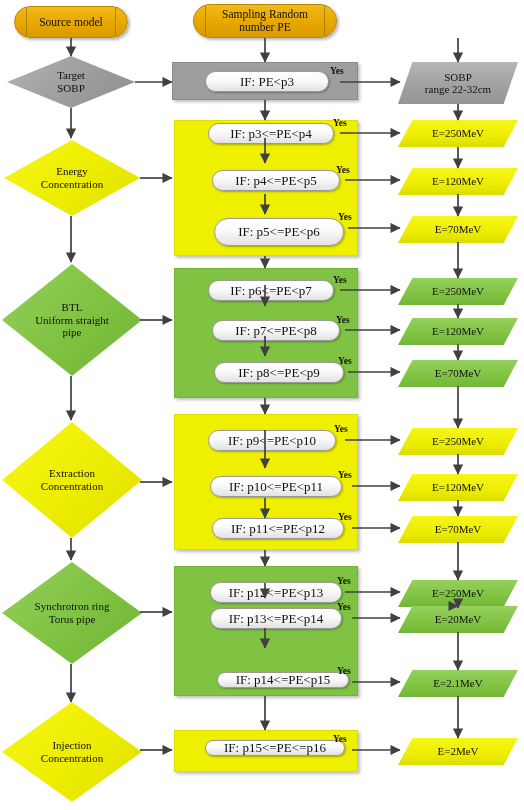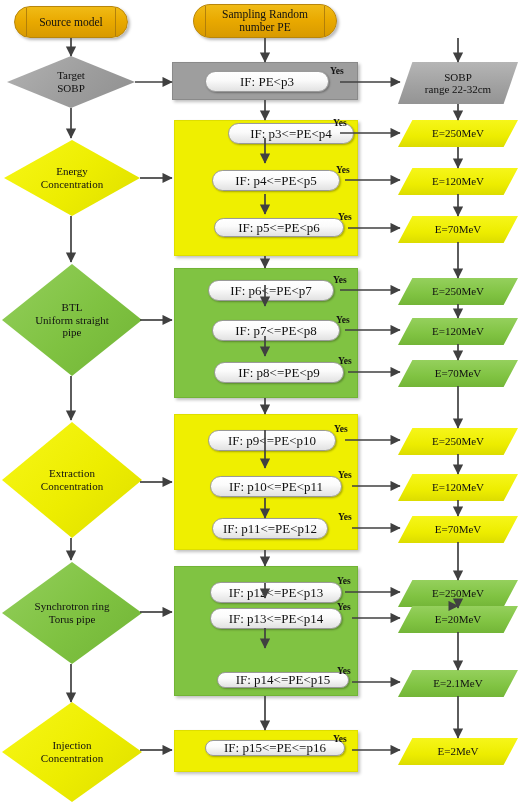--- a/index.html
+++ b/index.html
@@ -185,47 +185,47 @@
     <div class="dshape yellow"></div>
     <div class="dlabel" style="white-space:pre-line;">Injection
 Concentration</div>
   </div>
 
   <div class="band gray" style="left:172px;top:62px;width:186px;height:38px;"></div>
   <div class="pill" style="left:205px;top:71px;width:124px;height:21px;">IF: PE&lt;p3</div>
   <div class="yes" style="left:330px;top:66px;">Yes</div>
 
   <div class="band yellow" style="left:174px;top:120px;width:184px;height:136px;"></div>
-  <div class="pill" style="left:208px;top:123px;width:126px;height:21px;margin-left:20px;">IF: p3&lt;=PE&lt;p4</div>
+  <div class="pill" style="left:208px;top:123px;width:126px;height:21px;">IF: p3&lt;=PE&lt;p4</div>
   <div class="yes" style="left:333px;top:118px;">Yes</div>
 
   <div class="pill" style="left:212px;top:170px;width:128px;height:21px;">IF: p4&lt;=PE&lt;p5</div>
   <div class="yes" style="left:336px;top:165px;">Yes</div>
 
-  <div class="pill" style="left:214px;top:218px;width:130px;height:19px;text-align:right;">IF: p5&lt;=PE&lt;p6</div>
+  <div class="pill" style="left:214px;top:218px;width:130px;height:28px;text-align:right;">IF: p5&lt;=PE&lt;p6</div>
   <div class="yes" style="left:338px;top:212px;">Yes</div>
 
   <div class="band green" style="left:174px;top:268px;width:184px;height:130px;"></div>
   <div class="pill" style="left:208px;top:280px;width:126px;height:21px;">IF: p6&lt;=PE&lt;p7</div>
   <div class="yes" style="left:333px;top:275px;">Yes</div>
 
   <div class="pill" style="left:212px;top:320px;width:128px;height:21px;">IF: p7&lt;=PE&lt;p8</div>
   <div class="yes" style="left:336px;top:315px;">Yes</div>
 
   <div class="pill" style="left:214px;top:362px;width:130px;height:21px;">IF: p8&lt;=PE&lt;p9</div>
   <div class="yes" style="left:338px;top:356px;">Yes</div>
 
   <div class="band yellow" style="left:174px;top:414px;width:184px;height:136px;"></div>
   <div class="pill" style="left:208px;top:430px;width:128px;height:21px;">IF: p9&lt;=PE&lt;p10</div>
   <div class="yes" style="left:334px;top:424px;">Yes</div>
 
   <div class="pill" style="left:210px;top:476px;width:132px;height:21px;">IF: p10&lt;=PE&lt;p11</div>
   <div class="yes" style="left:338px;top:470px;">Yes</div>
 
-  <div class="pill" style="left:212px;top:518px;width:116px;height:21px;">IF: p11&lt;=PE&lt;p12</div>
+  <div class="pill" style="left:212px;top:518px;width:132px;height:21px;">IF: p11&lt;=PE&lt;p12</div>
   <div class="yes" style="left:338px;top:512px;">Yes</div>
 
   <div class="band green" style="left:174px;top:566px;width:184px;height:130px;"></div>
   <div class="pill" style="left:210px;top:582px;width:132px;height:21px;">IF: p12&lt;=PE&lt;p13</div>
   <div class="yes" style="left:337px;top:576px;">Yes</div>
 
   <div class="pill" style="left:210px;top:608px;width:132px;height:21px;">IF: p13&lt;=PE&lt;p14</div>
   <div class="yes" style="left:337px;top:602px;">Yes</div>
 
   <div class="pill" style="left:217px;top:672px;width:132px;height:16px;">IF: p14&lt;=PE&lt;p15</div>

